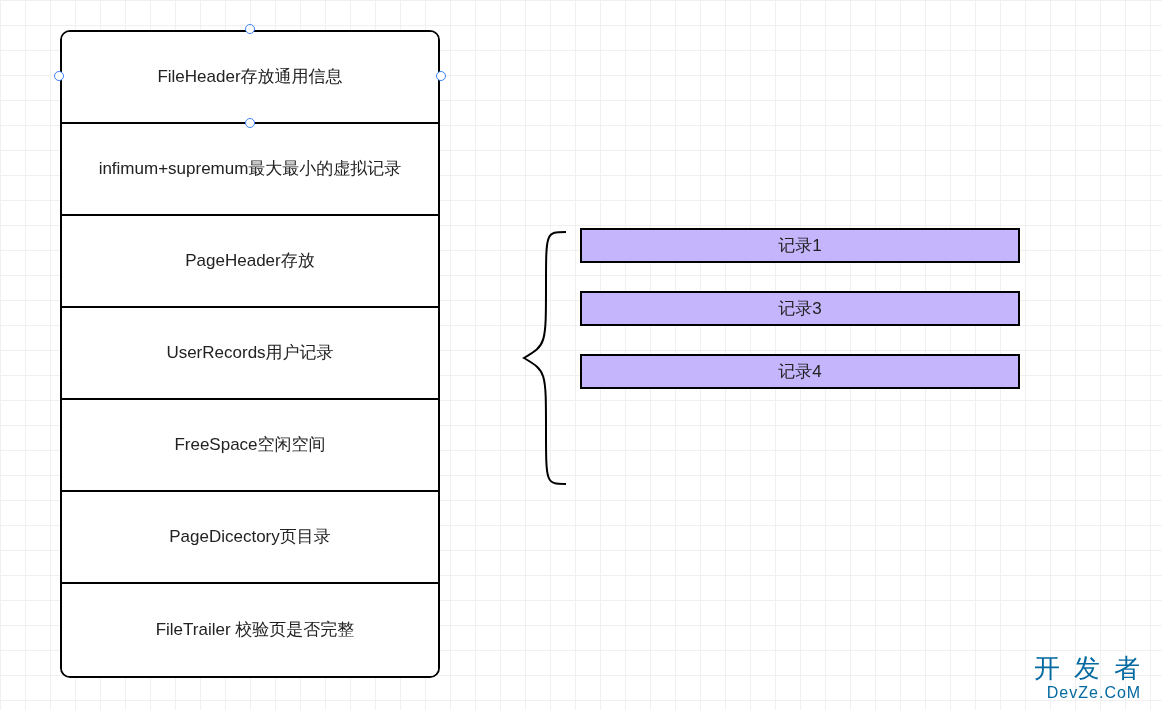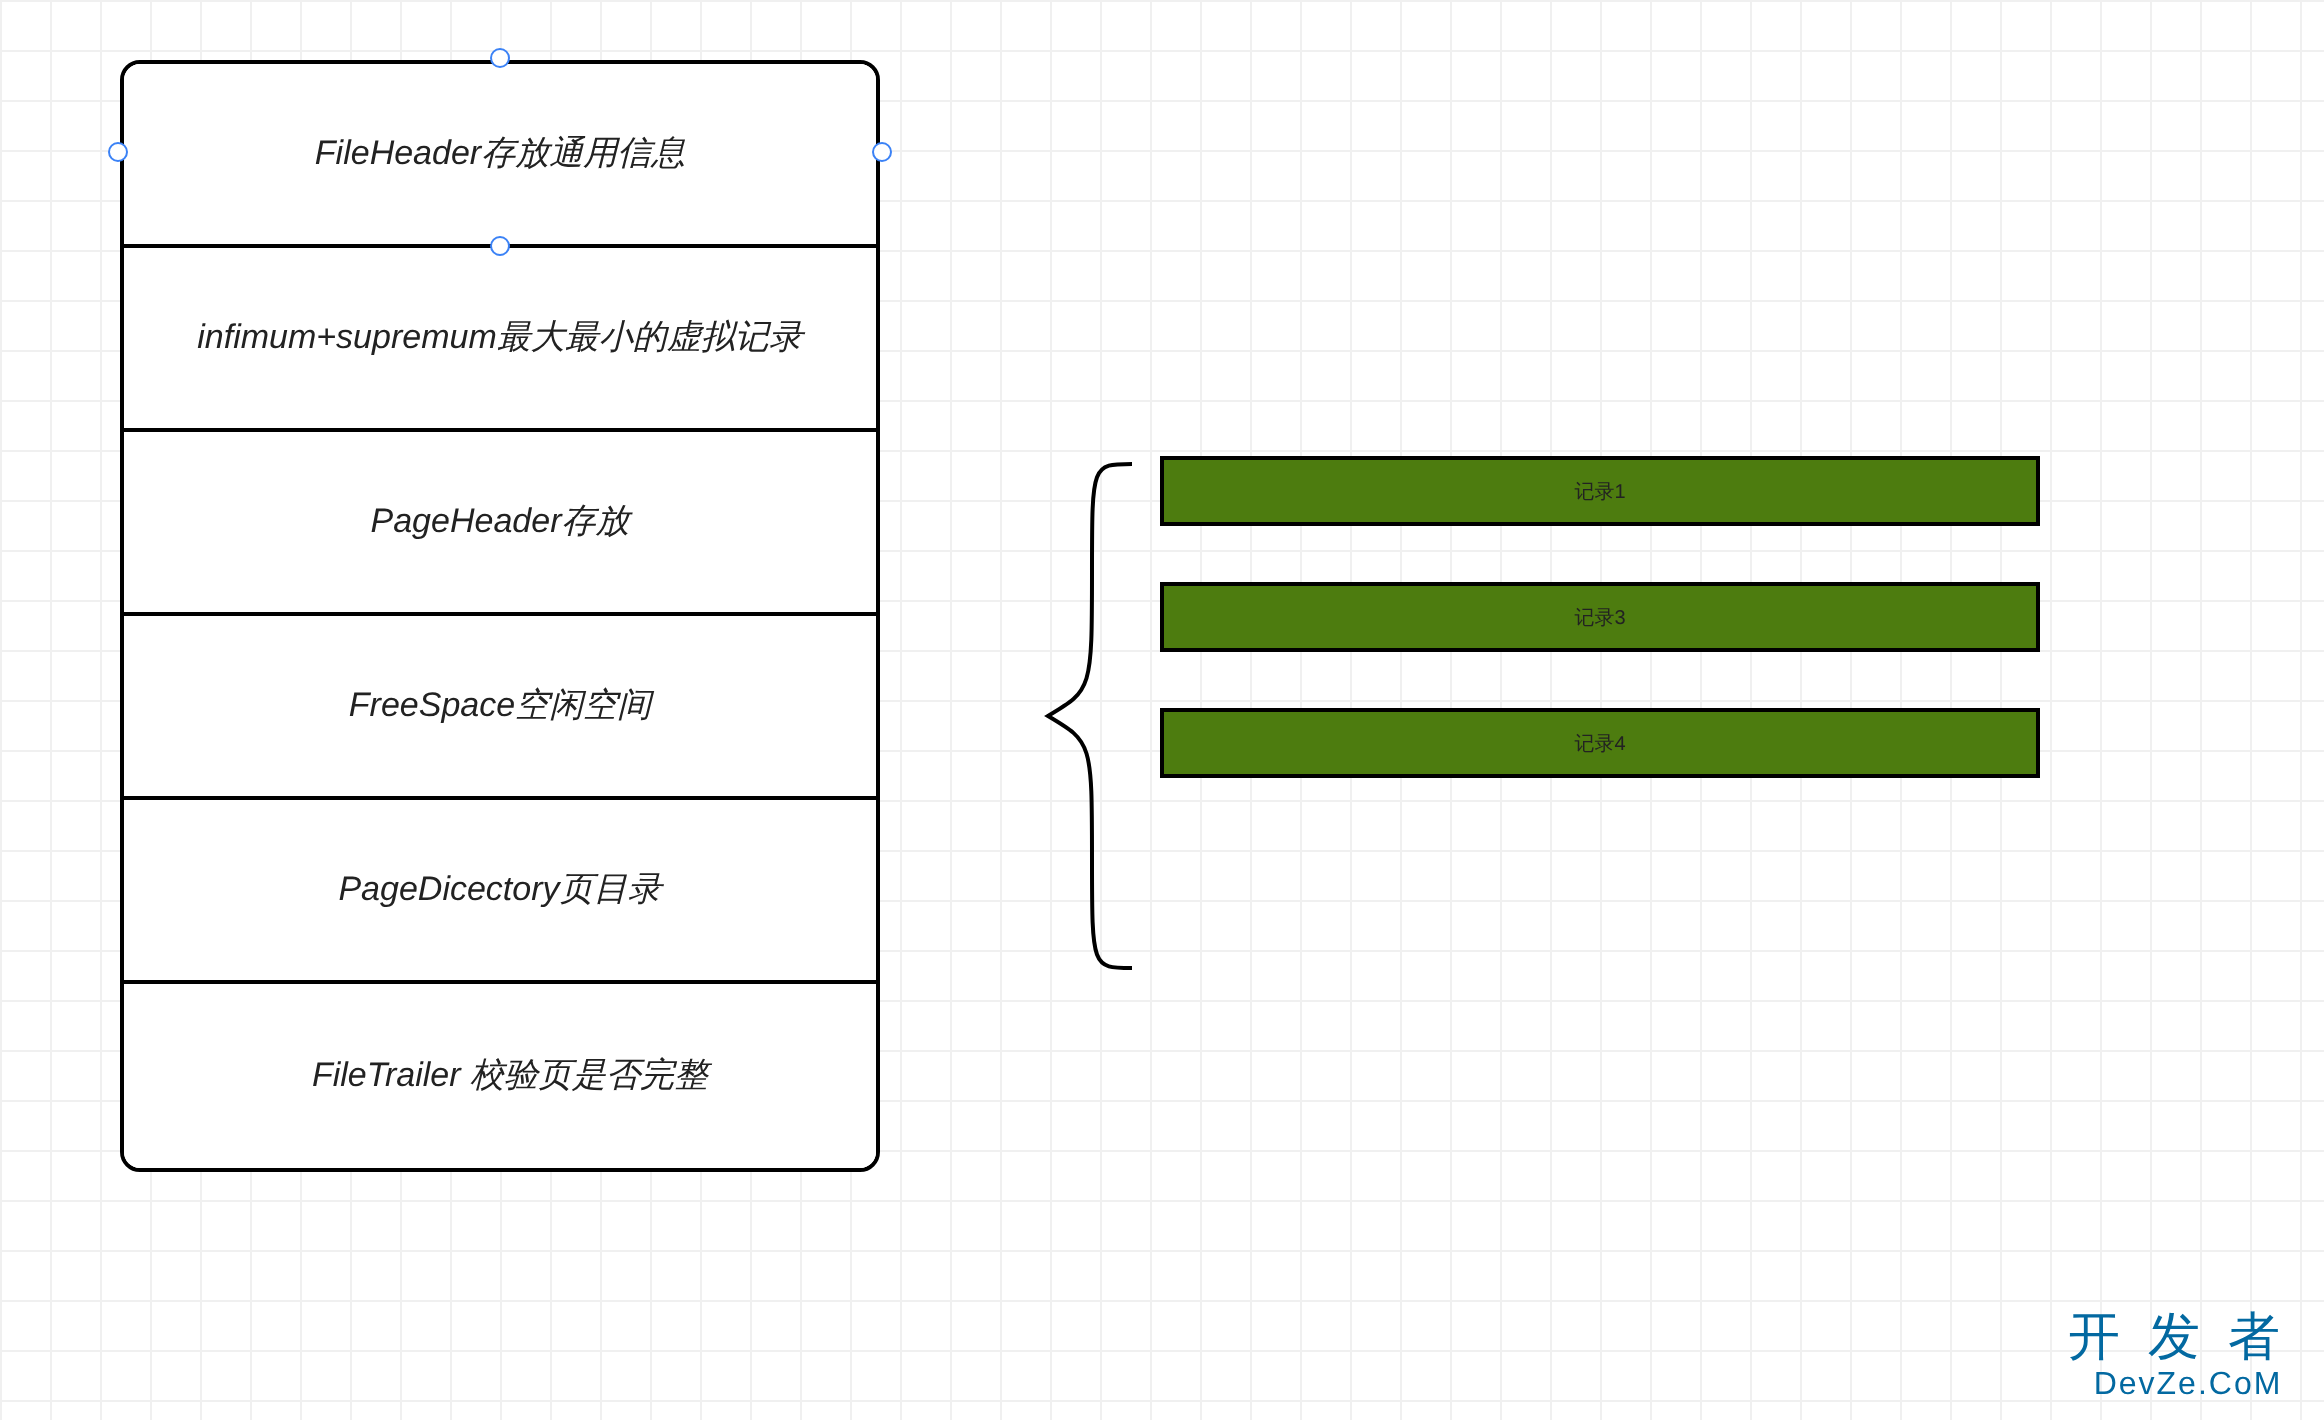--- a/index.html
+++ b/index.html
@@ -37,21 +37,20 @@
     display: flex;
     align-items: center;
     justify-content: center;
     text-align: center;
     padding: 6px 18px;
     font-size: 17px;
     color: #222;
     line-height: 1.5;
     border-bottom: 2px solid #000;
     background: #fff;
-    font-style: italic;
   }
   .stack-row:last-child { border-bottom: none; padding-left: 28px; }
 
   .handle {
     position: absolute;
     width: 10px;
     height: 10px;
     border: 1.5px solid #3b82f6;
     border-radius: 50%;
     background: #fff;
@@ -60,25 +59,25 @@
 
   .records {
     position: absolute;
     left: 580px;
     top: 228px;
     width: 440px;
   }
   .record-row {
     height: 35px;
     border: 2px solid #000;
-    background: #4d7c0f;
+    background: #c4b5fd;
     display: flex;
     align-items: center;
     justify-content: center;
-    font-size: 10px;
+    font-size: 17px;
     color: #222;
     margin-bottom: 28px;
   }
   .record-row:last-child { margin-bottom: 16px; }
 
   .brace {
     position: absolute;
     left: 516px;
     top: 230px;
     z-index: 2;
@@ -113,20 +112,23 @@
     <div class="stack-row">
       <span>FileHeader存放通用信息</span>
     </div>
     <div class="stack-row">
       <span>infimum+supremum最大最小的虚拟记录</span>
     </div>
     <div class="stack-row">
       <span>PageHeader存放</span>
     </div>
     <div class="stack-row">
+      <span>UserRecords用户记录</span>
+    </div>
+    <div class="stack-row">
       <span>FreeSpace空闲空间</span>
     </div>
     <div class="stack-row">
       <span>PageDicectory页目录</span>
     </div>
     <div class="stack-row">
       <span>FileTrailer 校验页是否完整</span>
     </div>
   </div>
 

